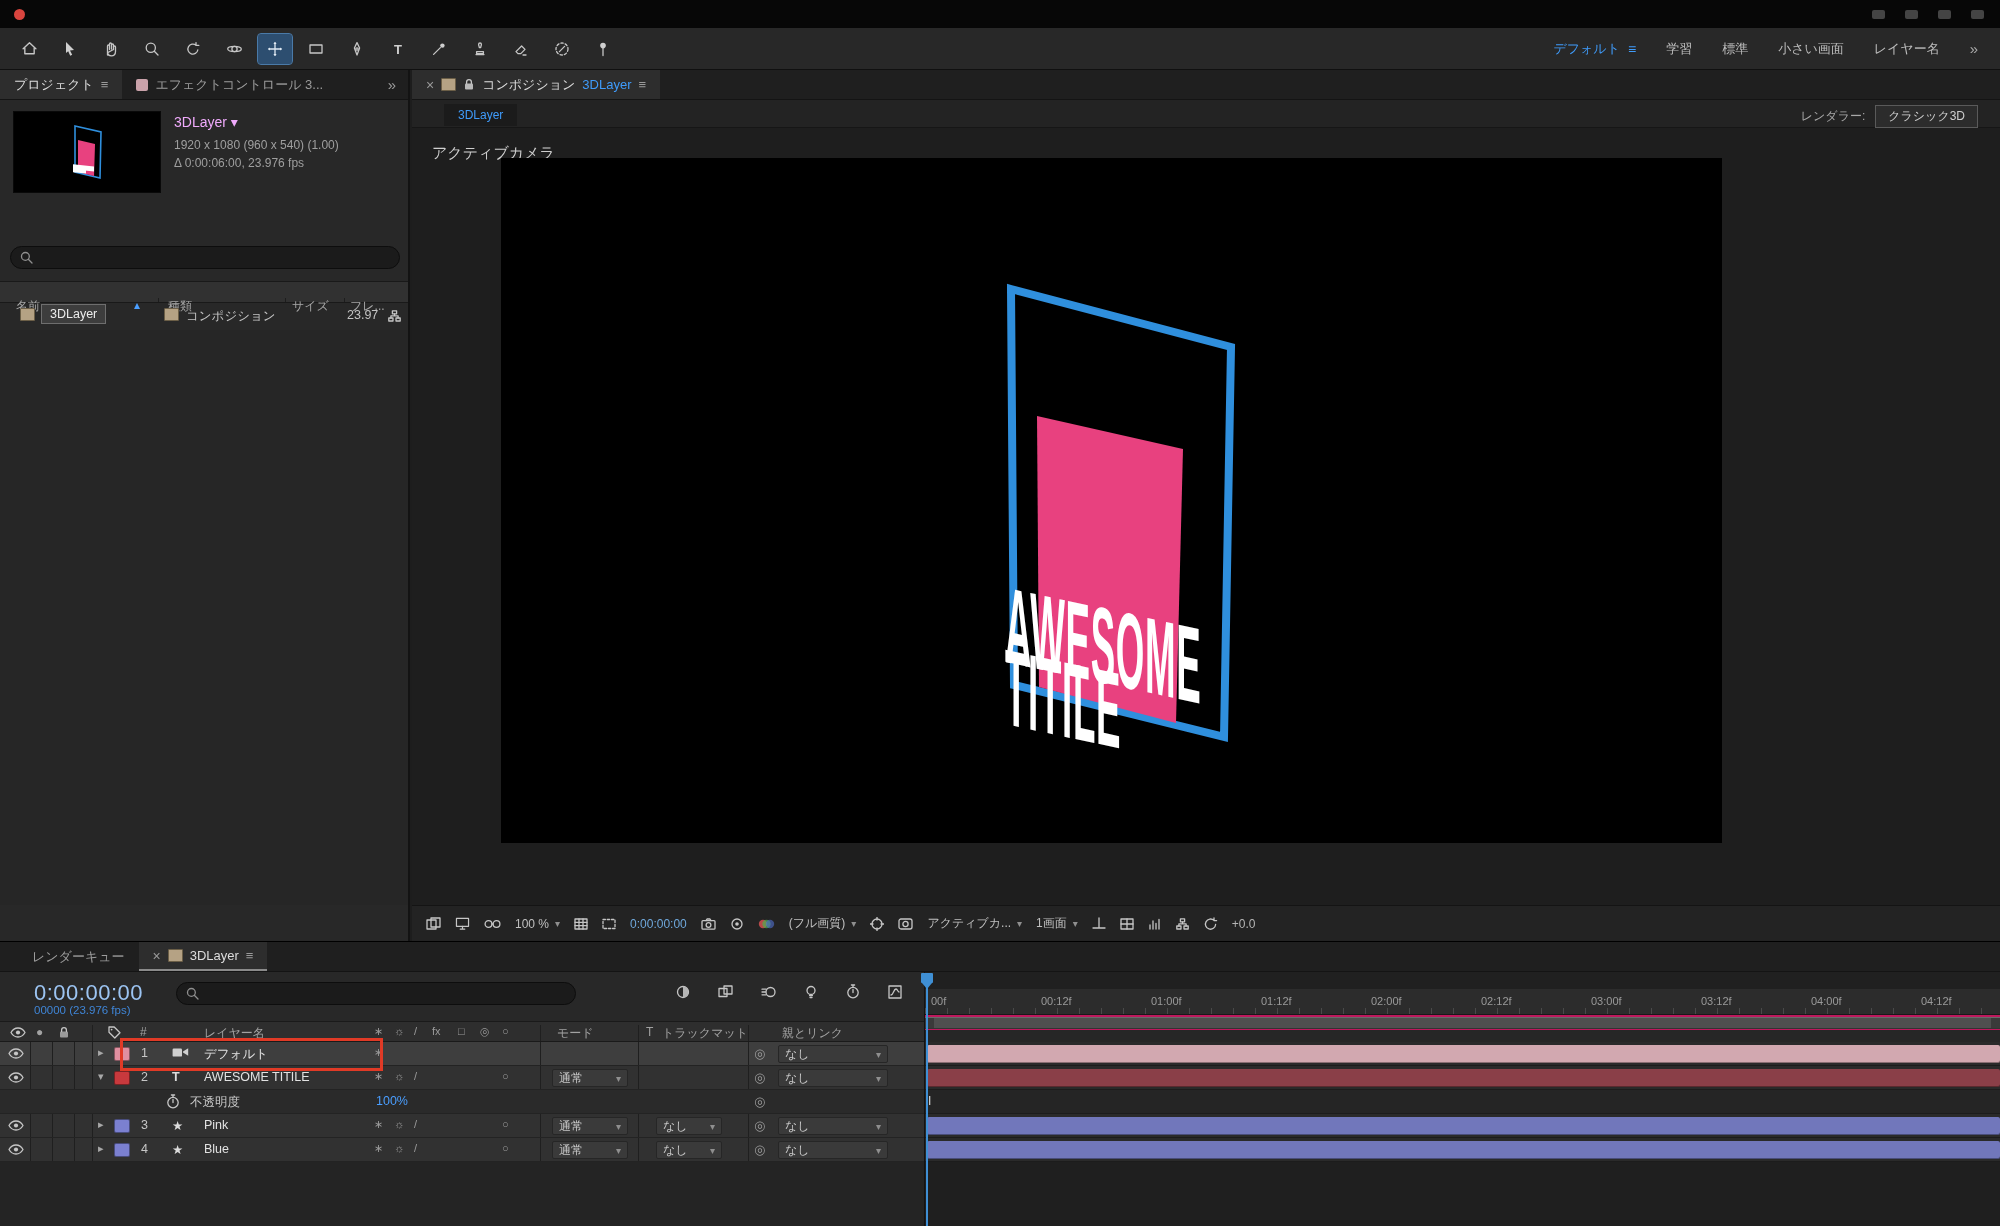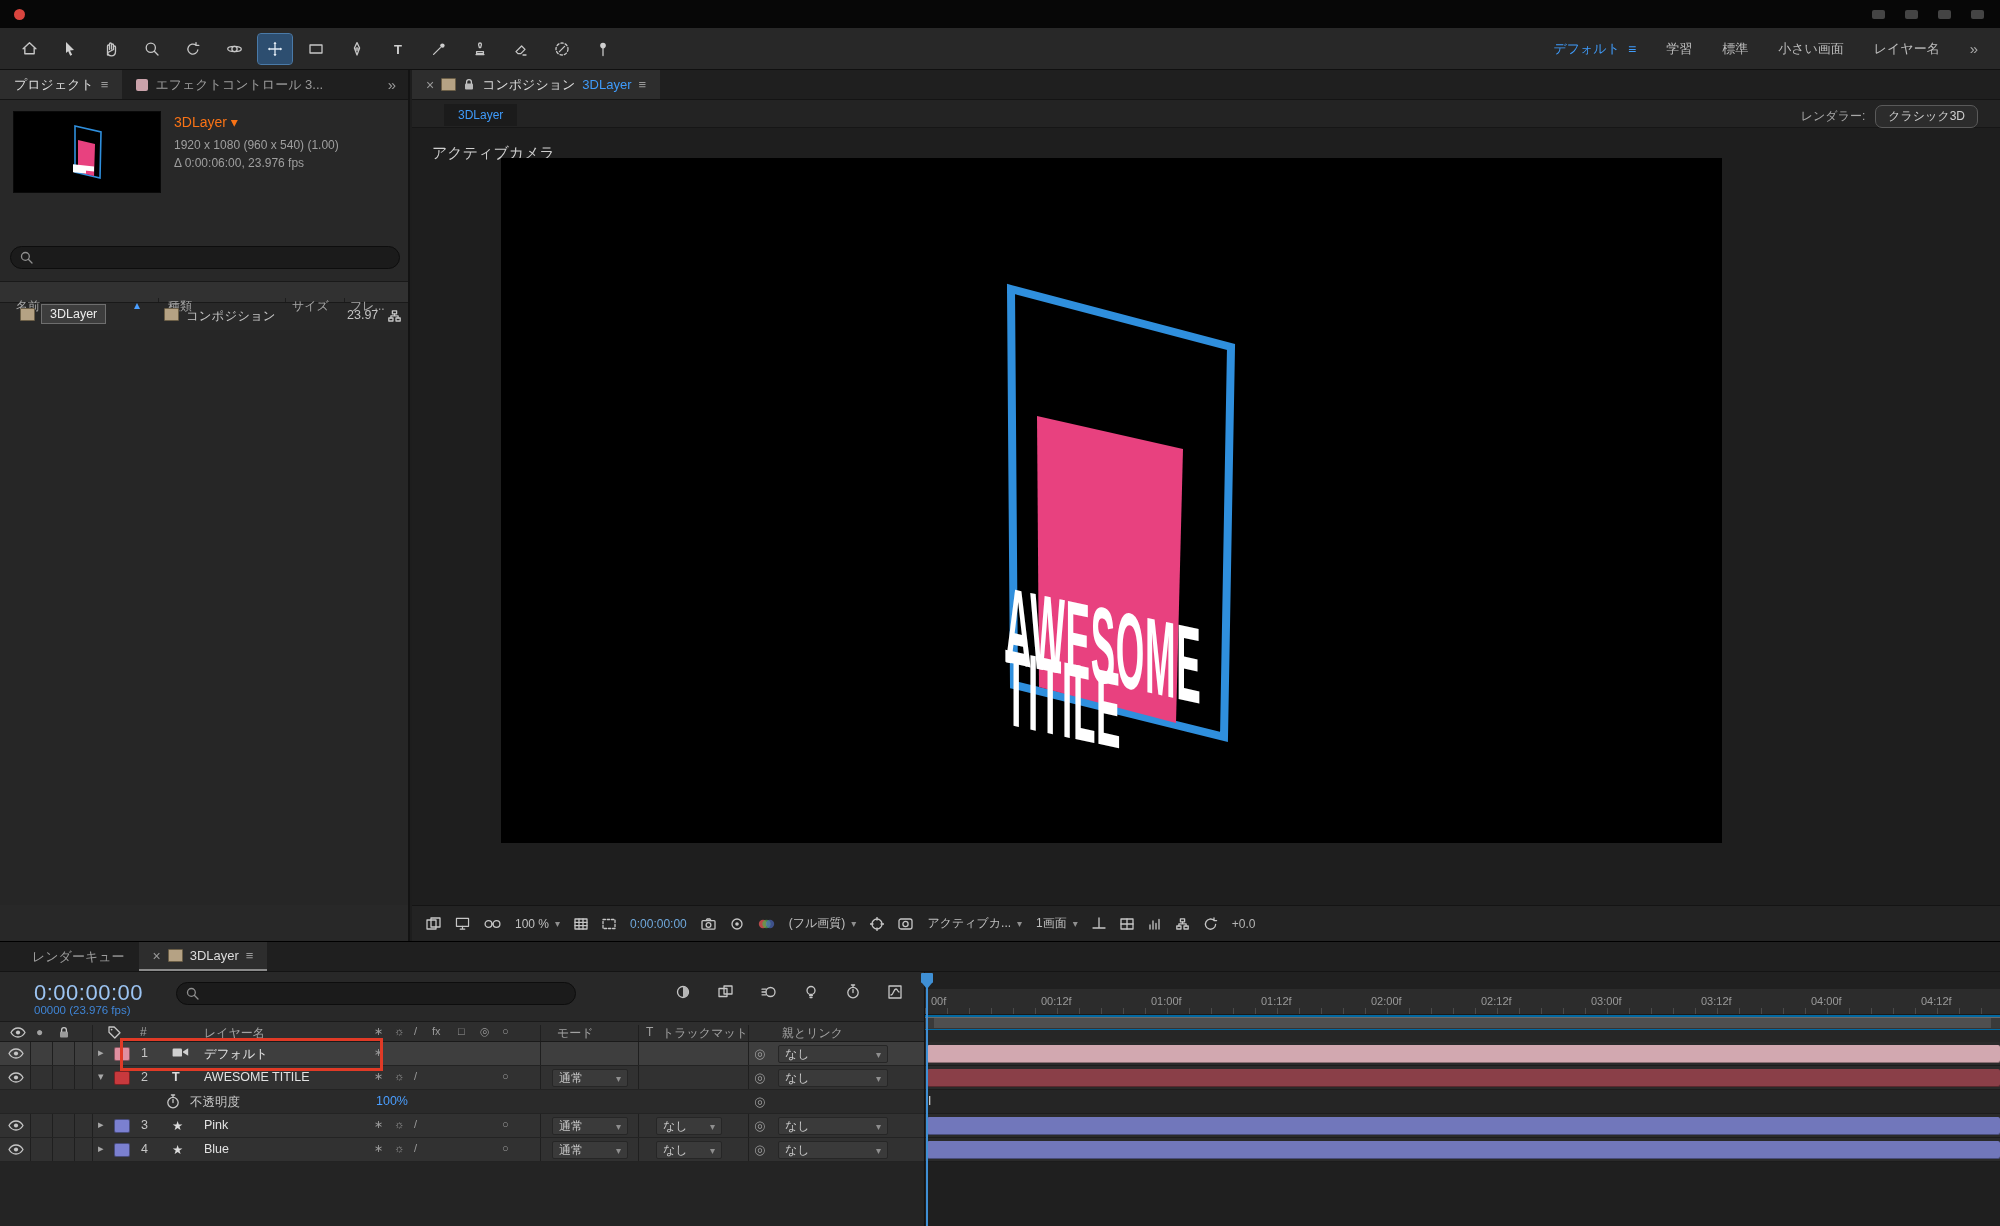--- a/index.html
+++ b/index.html
@@ -27,52 +27,52 @@
 .ptab{display:flex;align-items:center;gap:7px;padding:0 14px;color:#9c9c9c;white-space:nowrap}
 .ptab.active{background:#2d2d2d;color:#dcdcdc}
 .tmenu{color:#9a9a9a}
 .tclose{color:#9a9a9a;font-size:14px}
 .tansq{width:15px;height:13px;background:#b5a284;border:1px solid #6c5f47;display:inline-block;border-radius:1px}
 .efc-swatch{width:12px;height:12px;background:#caa2aa;border-radius:2px;display:inline-block}
 .tab-ovf{margin-left:auto;align-self:center;padding:0 12px;color:#9c9c9c;font-size:15px}
 
 .left-panel{position:absolute;top:70px;left:0;width:410px;height:871px;background:#282828;border-right:2px solid #131313}
 .thumb{position:absolute;left:14px;top:42px;width:146px;height:80px;background:#000;outline:1px solid #090909}
-.pi-title{position:absolute;left:174px;top:44px;font-size:14px;color:#f97316}
+.pi-title{position:absolute;left:174px;top:44px;font-size:14px;color:#f0abfc}
 .pi-line{position:absolute;left:174px;font-size:12px;color:#9f9f9f;white-space:nowrap}
 .searchbox{position:absolute;left:10px;top:176px;width:390px;height:23px;background:#1b1b1b;border:1px solid #0d0d0d;border-radius:12px;display:flex;align-items:center;padding-left:9px;gap:6px}
 .searchbox input{background:transparent;border:none;outline:none;color:#cfcfcf;font-size:12px;width:85%}
 .cols{position:absolute;left:0;right:0;top:211px;height:22px;background:#313131;border-top:1px solid #191919;border-bottom:1px solid #191919;font-size:12px;color:#a8a8a8}
 .cols span{position:absolute;top:16px}
 .colline{position:absolute;top:0;bottom:0;width:1px;background:#1d1d1d}
 .projrow{position:absolute;left:0;right:0;top:234px;height:25px;font-size:12.5px;color:#c3c3c3}
 .namebox{position:absolute;left:42px;top:1px;padding:2px 8px;background:#3d3d3d;outline:1px solid #6e6e6e;color:#ececec}
 .pfill{position:absolute;left:0;right:0;top:260px;bottom:36px;background:#262626}
 .pbottom{position:absolute;left:0;right:0;bottom:0;height:36px;background:#262626;border-top:1px solid #141414;display:flex;align-items:center;gap:22px;padding-left:12px;font-size:12px;color:#b5b5b5}
 .tile{background:#3d3d3d;border:1px solid #555;border-radius:2px;padding:2px 3px;display:flex}
 .scrollthumb{width:58px;height:8px;background:#4a4a4a;border-radius:4px;margin-left:26px}
 
 .comp-panel{position:absolute;top:70px;left:412px;width:1588px;height:871px;background:#232323}
 .subrow{height:28px;background:#232323;border-bottom:1px solid #161616;position:relative;font-size:12px}
 .subtab{position:absolute;left:32px;top:4px;background:#1b1b1b;color:#3f9bfa;padding:4px 14px}
 .renderer{position:absolute;right:22px;top:5px;display:flex;gap:10px;align-items:center;color:#a8a8a8}
-.rchip{border:1px solid #5a5a5a;background:#2c2c2c;color:#cfcfcf;padding:2px 12px;border-radius:7px}
+.rchip{border:1px solid #5a5a5a;background:#2c2c2c;color:#cfcfcf;padding:2px 12px;border-radius:0}
 .viewport{position:absolute;left:0;right:0;top:58px;bottom:36px;background:#1e1e1e}
 .viewlabel{position:absolute;left:20px;top:16px;font-size:15px;color:#cfcfcf}
 .canvas{position:absolute;left:89px;top:30px;width:1221px;height:685px;background:#000}
 .cbottom{position:absolute;left:0;right:0;bottom:0;height:36px;background:#232323;border-top:1px solid #141414;display:flex;align-items:center;gap:14px;padding-left:14px;font-size:12px;color:#b5b5b5;white-space:nowrap}
 .dd2{display:flex;align-items:center;gap:6px;color:#c0c0c0}
 .dd2 .dda{color:#8f8f8f;font-size:10px}
 .ctc{color:#6fa8dc}
 
 .timeline{position:absolute;left:0;top:941px;width:2000px;height:285px;background:#282828;border-top:1px solid #000}
 .tl-tabs{height:30px;background:#1f1f1f;display:flex;align-items:stretch;font-size:13px;border-bottom:1px solid #141414}
 .tl-body{position:absolute;left:0;right:0;top:30px;bottom:0}
 .tl-left{position:absolute;left:0;top:0;width:925px;height:255px;background:#282828;border-right:1px solid #131313}
-.tl-right{position:absolute;left:925px;top:0;right:0;height:255px;background:#0369a1}
+.tl-right{position:absolute;left:925px;top:0;right:0;height:255px;background:#be185d}
 .bigtc{position:absolute;left:34px;top:8px;font-size:22px;letter-spacing:.5px;color:#9cc4f2}
 .frameinfo{position:absolute;left:34px;top:32px;font-size:11.5px;color:#3f85d6}
 .tlsearch{position:absolute;left:176px;top:10px;width:400px;height:23px;background:#1b1b1b;border:1px solid #0d0d0d;border-radius:12px;display:flex;align-items:center;padding-left:9px;gap:6px}
 .tlsearch input{background:transparent;border:none;outline:none;color:#cfcfcf;font-size:12px;width:85%}
 .tlicons{position:absolute;left:676px;top:12px;display:flex;gap:28px;align-items:center}
 .tlheader{position:absolute;left:0;right:0;top:49px;height:21px;background:#2e2e2e;border-top:1px solid #1a1a1a;border-bottom:1px solid #1a1a1a;font-size:12px;color:#a2a2a2}
 .tlheader span{position:absolute;top:3px}
 .lrow{position:absolute;left:0;right:0;height:24px;background:#313131;border-bottom:1px solid #232323;font-size:12.5px}
 .lrow.sel{background:#3e3e3e}
 .prow{position:absolute;left:0;right:0;height:24px;background:#2a2a2a;border-bottom:1px solid #232323;font-size:12.5px}

